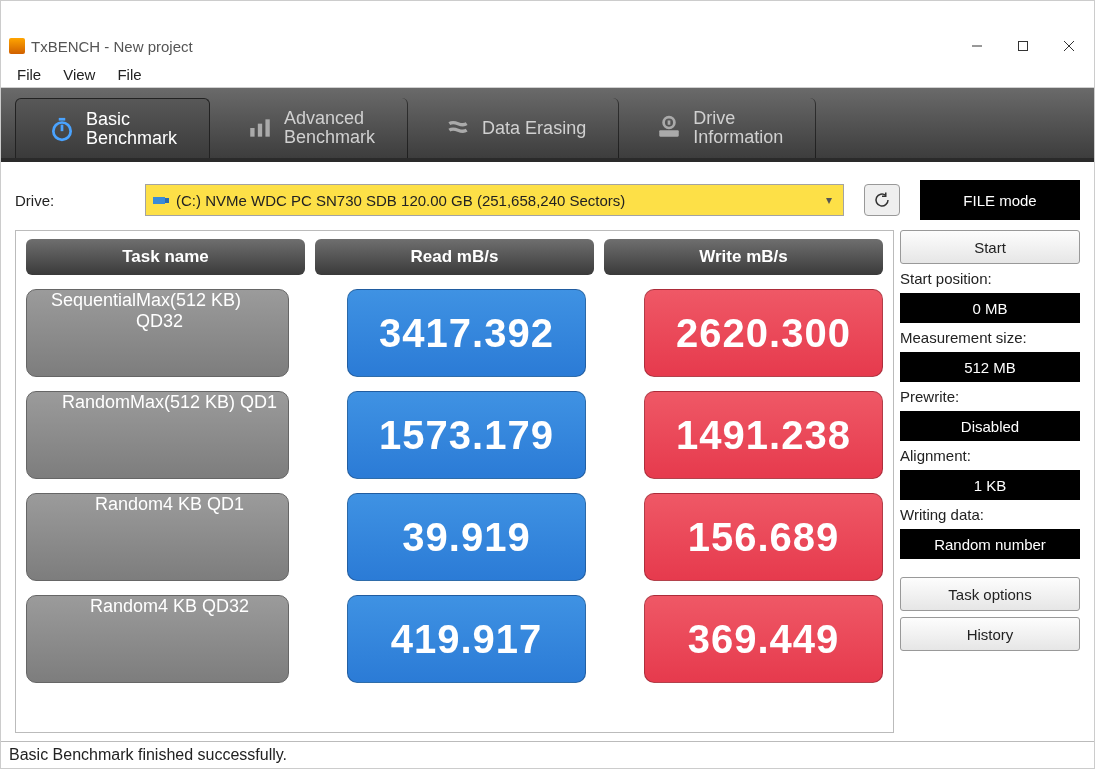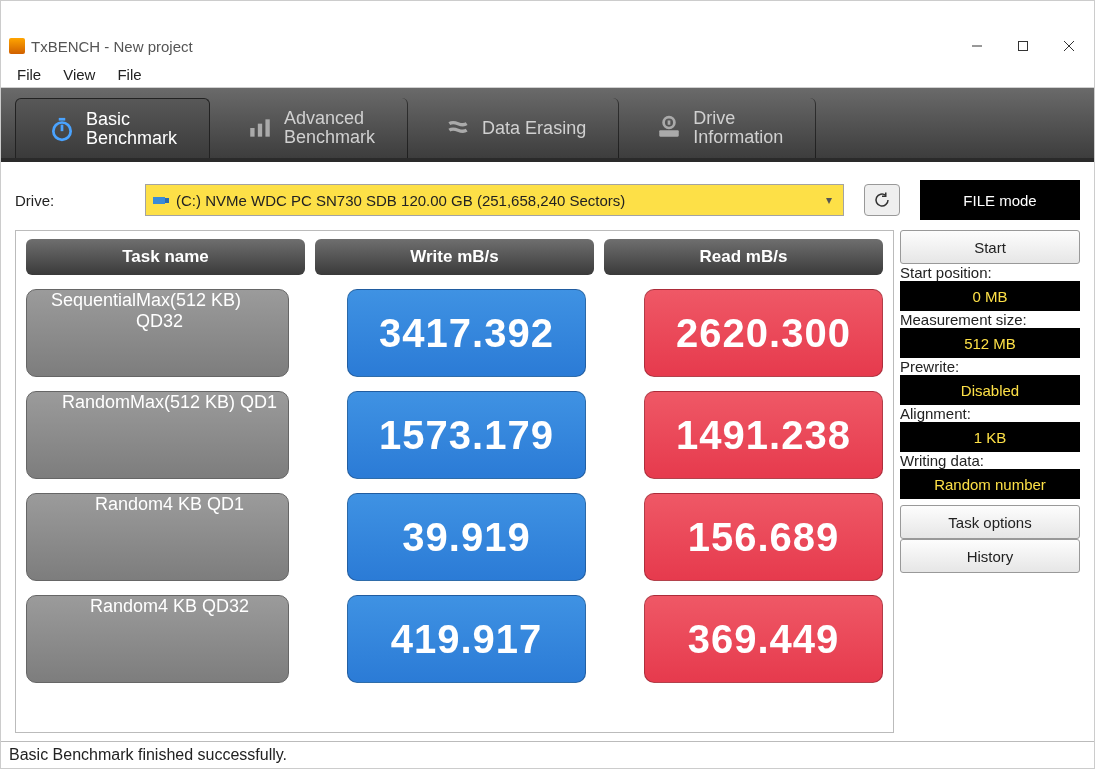--- a/index.html
+++ b/index.html
@@ -174,34 +174,35 @@
   .datarow .readcell {
     background: linear-gradient(#3f92e3,#2b7bd6);
   }
   .datarow .writecell {
     background: linear-gradient(#ef5866,#e63a4d);
   }
   
   .sidebar {
     width:180px;
     display:flex;flex-direction:column;
+    gap:6px;
     font-size:15px;
     color:#222;
   }
   .sidebar .btn {
     height:34px;
     background:linear-gradient(#fdfdfd,#e6e6e6);
     border:1px solid #999;
     border-radius:3px;
     display:flex;align-items:center;justify-content:center;
   }
   .sidebar .lbl { }
   .sidebar .blackbox {
     height:30px;
-    background:#000;color:#fde047;
+    background:#000;color:#ffffff;
     display:flex;align-items:center;justify-content:center;
     font-size:15px;
     border:1px solid #000;
   }
   .sidebar .gap { height:6px; }
   
   .statusbar {
     border-top:1px solid #bbb;
     padding:4px 8px;
     font-size:16px;
@@ -307,22 +308,22 @@
         <polyline points="17 2 17 7 12 7"></polyline>
       </svg>
   </div>
   <div class="modebtn">FILE mode</div>
 </div>
 
 <div class="mainrow">
   <div class="resultsbox">
     <div class="headerrow">
       <div class="hcell">Task name</div>
+      <div class="hcell">Read mB/s</div>
       <div class="hcell">Write mB/s</div>
-      <div class="hcell">Read mB/s</div>
     </div>
 
     <div class="datarow">
       <div class="namecell">
         <div>Sequential</div>
         <div>Max(512 KB) QD32</div>
       </div>
       <div class="readcell">3417.392</div>
       <div class="writecell">2620.300</div>
     </div>

